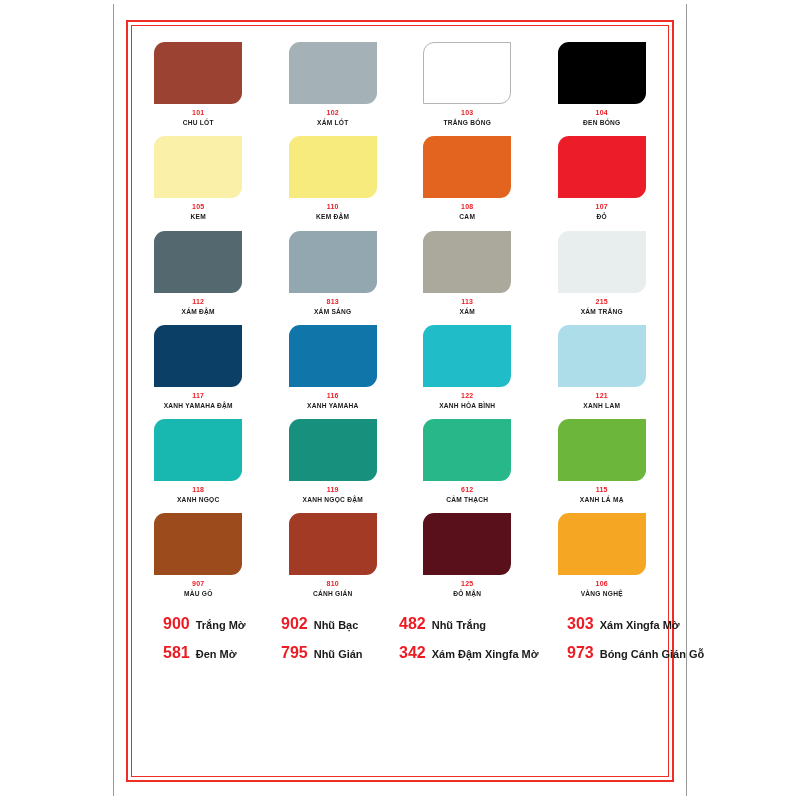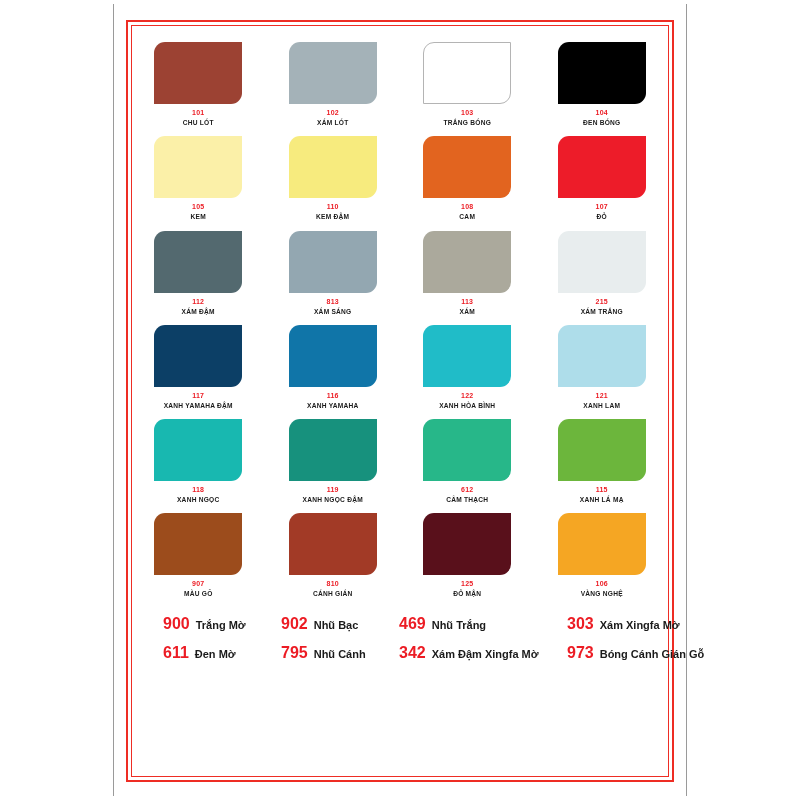--- a/index.html
+++ b/index.html
@@ -288,34 +288,34 @@
     <div class="legend">
         <div class="legend-item">
           <span class="legend-code">900</span>
           <span class="legend-label">Trắng Mờ</span>
         </div>
         <div class="legend-item">
           <span class="legend-code">902</span>
           <span class="legend-label">Nhũ Bạc</span>
         </div>
         <div class="legend-item">
-          <span class="legend-code">469</span>
+          <span class="legend-code">482</span>
           <span class="legend-label">Nhũ Trắng</span>
         </div>
         <div class="legend-item">
           <span class="legend-code">303</span>
           <span class="legend-label">Xám Xingfa Mờ</span>
         </div>
         <div class="legend-item">
-          <span class="legend-code">611</span>
+          <span class="legend-code">581</span>
           <span class="legend-label">Đen Mờ</span>
         </div>
         <div class="legend-item">
           <span class="legend-code">795</span>
-          <span class="legend-label">Nhũ Cánh</span>
+          <span class="legend-label">Nhũ Gián</span>
         </div>
         <div class="legend-item">
           <span class="legend-code">342</span>
           <span class="legend-label">Xám Đậm Xingfa Mờ</span>
         </div>
         <div class="legend-item">
           <span class="legend-code">973</span>
           <span class="legend-label">Bóng Cánh Gián Gỗ</span>
         </div>
       </div>

